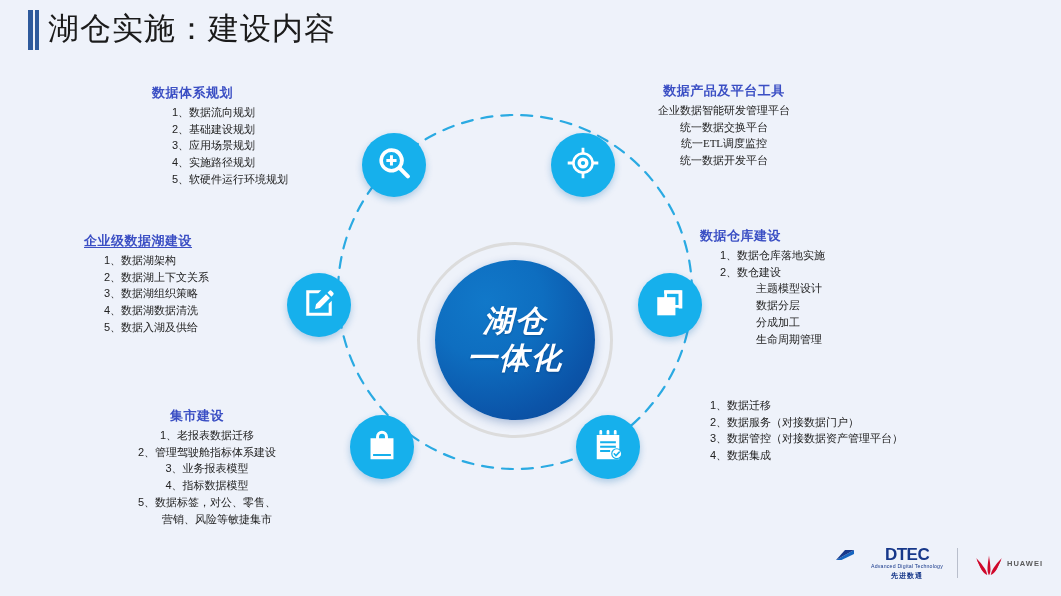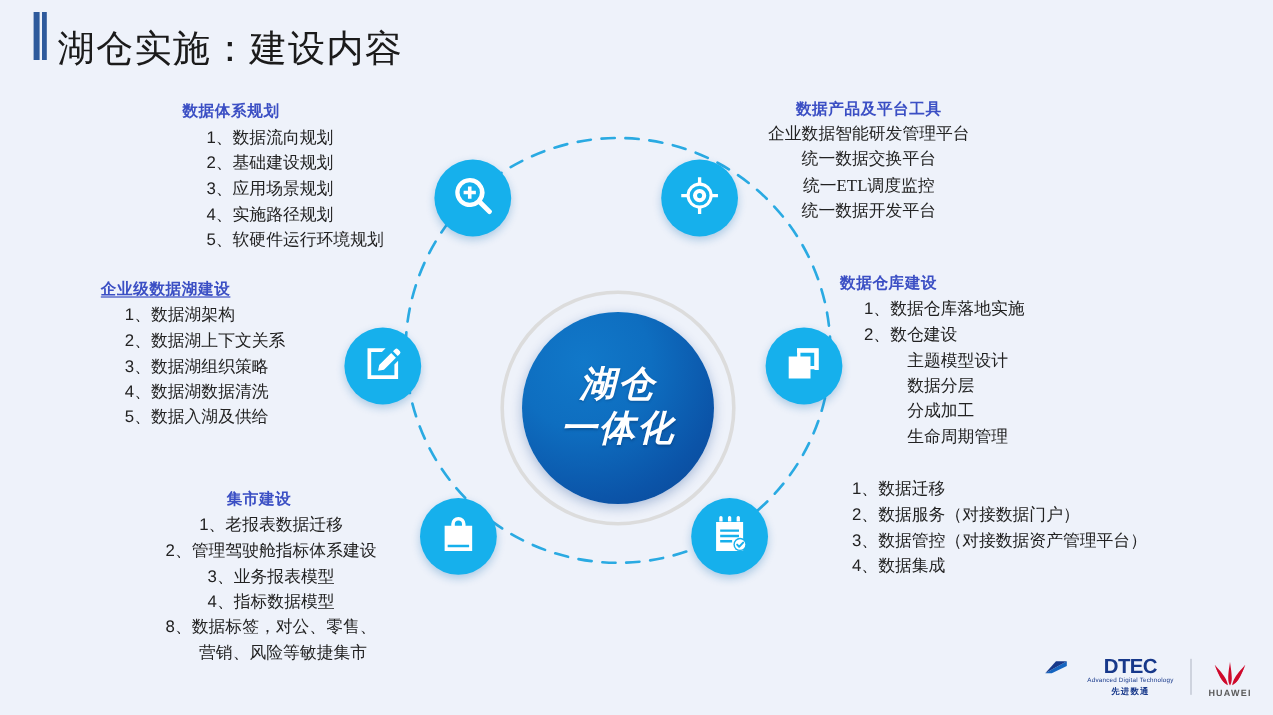--- a/index.html
+++ b/index.html
@@ -16,21 +16,21 @@
     position:absolute; left:28px; top:10px; width:11px; height:40px;
     background:#2e5a9c;
   }
   #title-accent::after{
     content:""; position:absolute; left:5px; top:0; width:2px; height:40px;
     background:#eef2fa;
   }
   #page-title {
     position:absolute; left:48px; top:8px;
     font-size:31px; color:#1b1b1b; font-weight:400;
-    letter-spacing:1px; white-space:nowrap;margin-top:12px;
+    letter-spacing:1px; white-space:nowrap;
   }
 
   
   #stage { position:absolute; left:0; top:62px; width:1061px; height:480px; }
 
   
   #ring-svg { position:absolute; left:295px; top:10px; width:440px; height:440px; }
 
   
   #center-ring {
@@ -69,21 +69,21 @@
 
   
   .block { position:absolute; }
   .block h3 {
     font-size:13px; font-weight:bold; color:#3b4fc4;
     letter-spacing:.5px; margin-bottom:2px; white-space:nowrap;
   }
   .block h3.underline { text-decoration:underline; text-underline-offset:2px; }
   .block ul { list-style:none; }
   .block li {
-    font-size:14px; color:#222; line-height:1.52; white-space:nowrap;
+    font-size:11px; color:#222; line-height:1.52; white-space:nowrap;
   }
   .block.center-al h3 { text-align:center; }
   .block.center-al li { text-align:center;font-family:Liberation Serif, serif; }
   .ind { padding-left:20px; }
   .ind2 { padding-left:56px; }
 
   
   #blk-top-left    { left:152px; top:22px;  }
   #blk-top-right   { left:604px; top:20px;  width:240px; }
   #blk-mid-left    { left:84px;  top:170px; }
@@ -97,21 +97,21 @@
     position:absolute; right:18px; top:4px;
     display:flex; align-items:center; gap:14px;
   }
   #dtec-logo { display:flex; align-items:flex-start; gap:16px; }
   #dtec-mark { width:20px; height:13px; margin-top:3px; }
   #dtec-text-wrap { display:flex; flex-direction:column; align-items:center; }
   #dtec-word { font-size:17px; font-weight:bold; color:#17388a; letter-spacing:-.5px; line-height:1; }
   #dtec-sub  { font-size:5.2px; color:#17388a; letter-spacing:.2px; line-height:1.5; white-space:nowrap; }
   #dtec-cn   { font-size:7px; color:#17388a; font-weight:bold; letter-spacing:1px; line-height:1.4; }
   #logo-div  { width:1px; height:30px; background:#b9bfcc; }
-  #huawei-logo { display:flex; flex-direction:column; align-items:center; gap:1px; }
+  #huawei-logo { display:flex; flex-direction:row; align-items:center; gap:1px; }
   #huawei-mark { width:34px; height:26px; }
   #huawei-word { font-size:7.5px; font-weight:bold; color:#5a5a5a; letter-spacing:1px; }
 </style>
 </head>
 <body>
 
 <div id="header">
   <div id="title-accent"></div>
   <div id="page-title">湖仓实施：建设内容</div>
 </div>
@@ -231,21 +231,21 @@
     </ul>
   </div>
 
   <div class="block" id="blk-bot-left">
     <h3>集市建设</h3>
     <ul class="ind">
       <li>1、老报表数据迁移</li>
       <li>2、管理驾驶舱指标体系建设</li>
       <li>3、业务报表模型</li>
       <li>4、指标数据模型</li>
-      <li>8、数据标签，对公、零售、</li>
+      <li>5、数据标签，对公、零售、</li>
       <li class="ind">营销、风险等敏捷集市</li>
     </ul>
   </div>
 
   <div class="block" id="blk-bot-right">
     <ul class="ind">
       <li>1、数据迁移</li>
       <li>2、数据服务（对接数据门户）</li>
       <li>3、数据管控（对接数据资产管理平台）</li>
       <li>4、数据集成</li>

